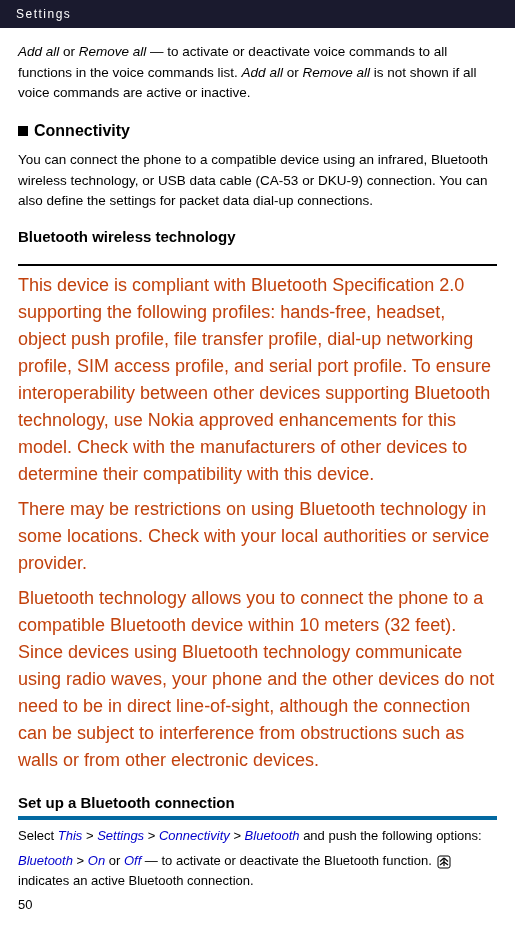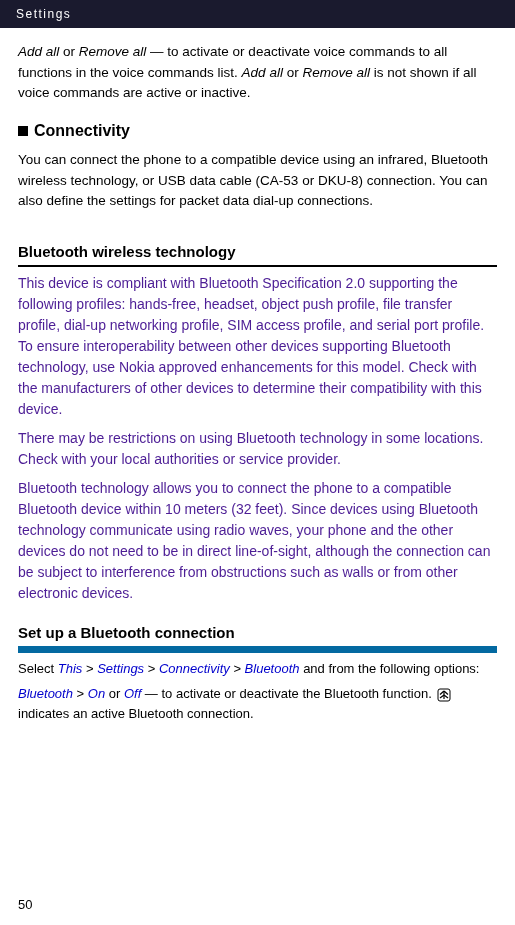--- a/index.html
+++ b/index.html
@@ -77,40 +77,40 @@
       font-size: 13.5px;
       line-height: 1.5;
       color: #000;
       margin-bottom: 10px;
     }
 
     .subsection-title {
       font-size: 15px;
       font-weight: bold;
       color: #000;
-      margin-top: 30px;
+      margin-top: 15px;
       margin-bottom: 6px;
       border-bottom: 2px solid #000;
-      padding-bottom: 2px;
+      padding-bottom: 16px;
     }
 
     .subsection-body {
-      font-size: 14px;
+      font-size: 18px;
       line-height: 1.5;
-      color: #4c1d95;
+      color: #c2410c;
       margin-bottom: 8px;
     }
 
     .set-up-title {
       font-size: 15px;
       font-weight: bold;
       color: #000;
       margin-top: 18px;
       margin-bottom: 6px;
-      border-bottom: 7px solid #0369a1;
+      border-bottom: 4px solid #0369a1;
       padding-bottom: 2px;
     }
 
     .set-up-body {
       font-size: 13px;
       line-height: 1.5;
       color: #000;
       margin-bottom: 6px;
     }
 
@@ -147,32 +147,32 @@
   <div class="content-area">
 
     <p class="intro-paragraph">
       <span class="italic-link">Add all</span><span> or </span><span class="italic-link">Remove all</span><span> — to activate or deactivate voice commands to all functions in the voice commands list. </span><span class="italic-link">Add all</span><span> or </span><span class="italic-link">Remove all</span><span> is not shown if all voice commands are active or inactive.</span>
     </p>
 
     <div class="section-heading">
       <span class="section-square"></span>
       <span class="section-title">Connectivity</span>
     </div>
-    <p class="section-body">You can connect the phone to a compatible device using an infrared, Bluetooth wireless technology, or USB data cable (CA-53 or DKU-8) connection. You can also define the settings for  packet data dial-up connections.</p>
+    <p class="section-body">You can connect the phone to a compatible device using an infrared, Bluetooth wireless technology, or USB data cable (CA-53 or DKU-9) connection. You can also define the settings for  packet data dial-up connections.</p>
 
     <div class="subsection-title">Bluetooth wireless technology</div>
 
     <p class="subsection-body">This device is compliant with Bluetooth Specification 2.0 supporting the following profiles: hands-free, headset, object push profile, file transfer profile, dial-up networking profile, SIM access profile, and serial port profile. To ensure interoperability between other devices supporting Bluetooth technology, use Nokia approved enhancements for this model. Check with the manufacturers of other devices to determine their compatibility with this device.</p>
     <p class="subsection-body">There may be restrictions on using Bluetooth technology in some locations. Check with your local authorities or service provider.</p>
     <p class="subsection-body">Bluetooth technology allows you to connect the phone to a compatible Bluetooth device within 10 meters (32 feet). Since devices using Bluetooth technology communicate using radio waves, your phone and the other devices do not need to be in direct line-of-sight, although the connection can be subject to interference from obstructions such as walls or from other electronic devices.</p>
 
     <div class="set-up-title">Set up a Bluetooth connection</div>
 
     <p class="set-up-body">
-      <span>Select </span><span class="blue-italic">This</span><span> &gt; </span><span class="blue-italic">Settings</span><span> &gt; </span><span class="blue-italic">Connectivity</span><span> &gt; </span><span class="blue-italic">Bluetooth</span><span> and from the following options:</span>
+      <span>Select </span><span class="blue-italic">This</span><span> &gt; </span><span class="blue-italic">Settings</span><span> &gt; </span><span class="blue-italic">Connectivity</span><span> &gt; </span><span class="blue-italic">Bluetooth</span><span> and push the following options:</span>
     </p>
 
     <p class="set-up-body">
       <span class="blue-italic">Bluetooth</span><span> &gt; </span><span class="blue-italic">On</span><span> or </span><span class="blue-italic">Off</span><span> — to activate or deactivate the Bluetooth function.</span>
       
       <svg class="bluetooth-icon" viewBox="0 0 14 14" xmlns="http://www.w3.org/2000/svg">
         <rect x="1" y="1" width="12" height="12" rx="2" fill="none" stroke="#000" stroke-width="1"></rect>
         <line x1="7" y1="3" x2="7" y2="11" stroke="#000" stroke-width="1.2"></line>
         <line x1="7" y1="3" x2="11" y2="6.5" stroke="#000" stroke-width="1.2"></line>
         <line x1="7" y1="7" x2="11" y2="10" stroke="#000" stroke-width="1.2"></line>

